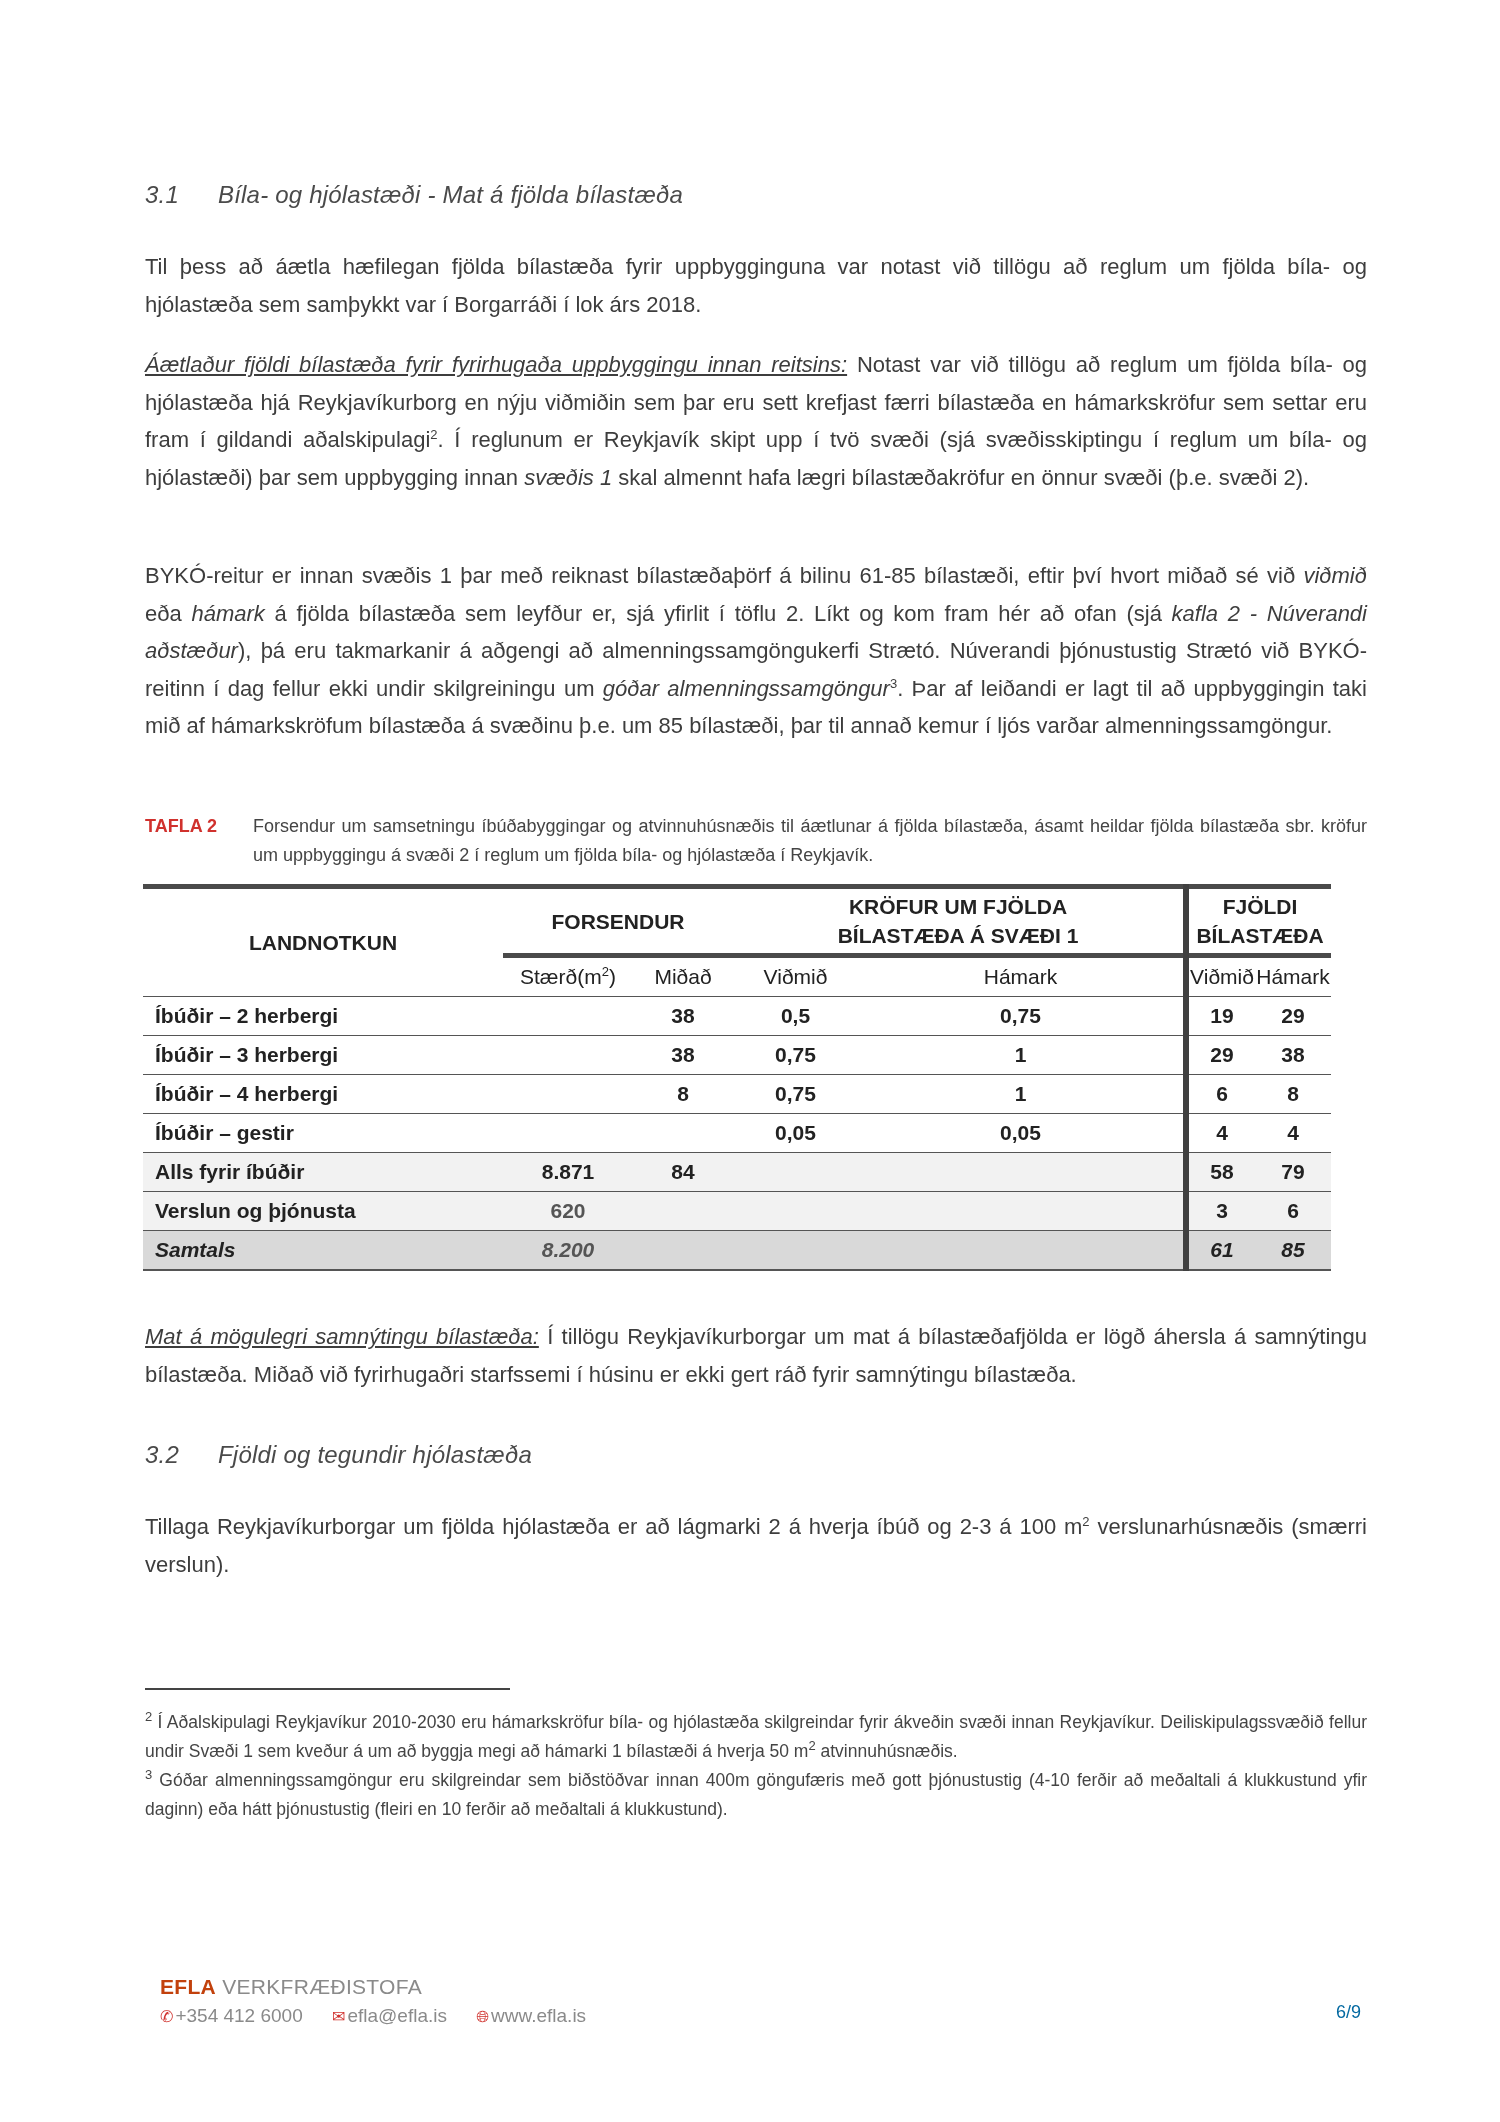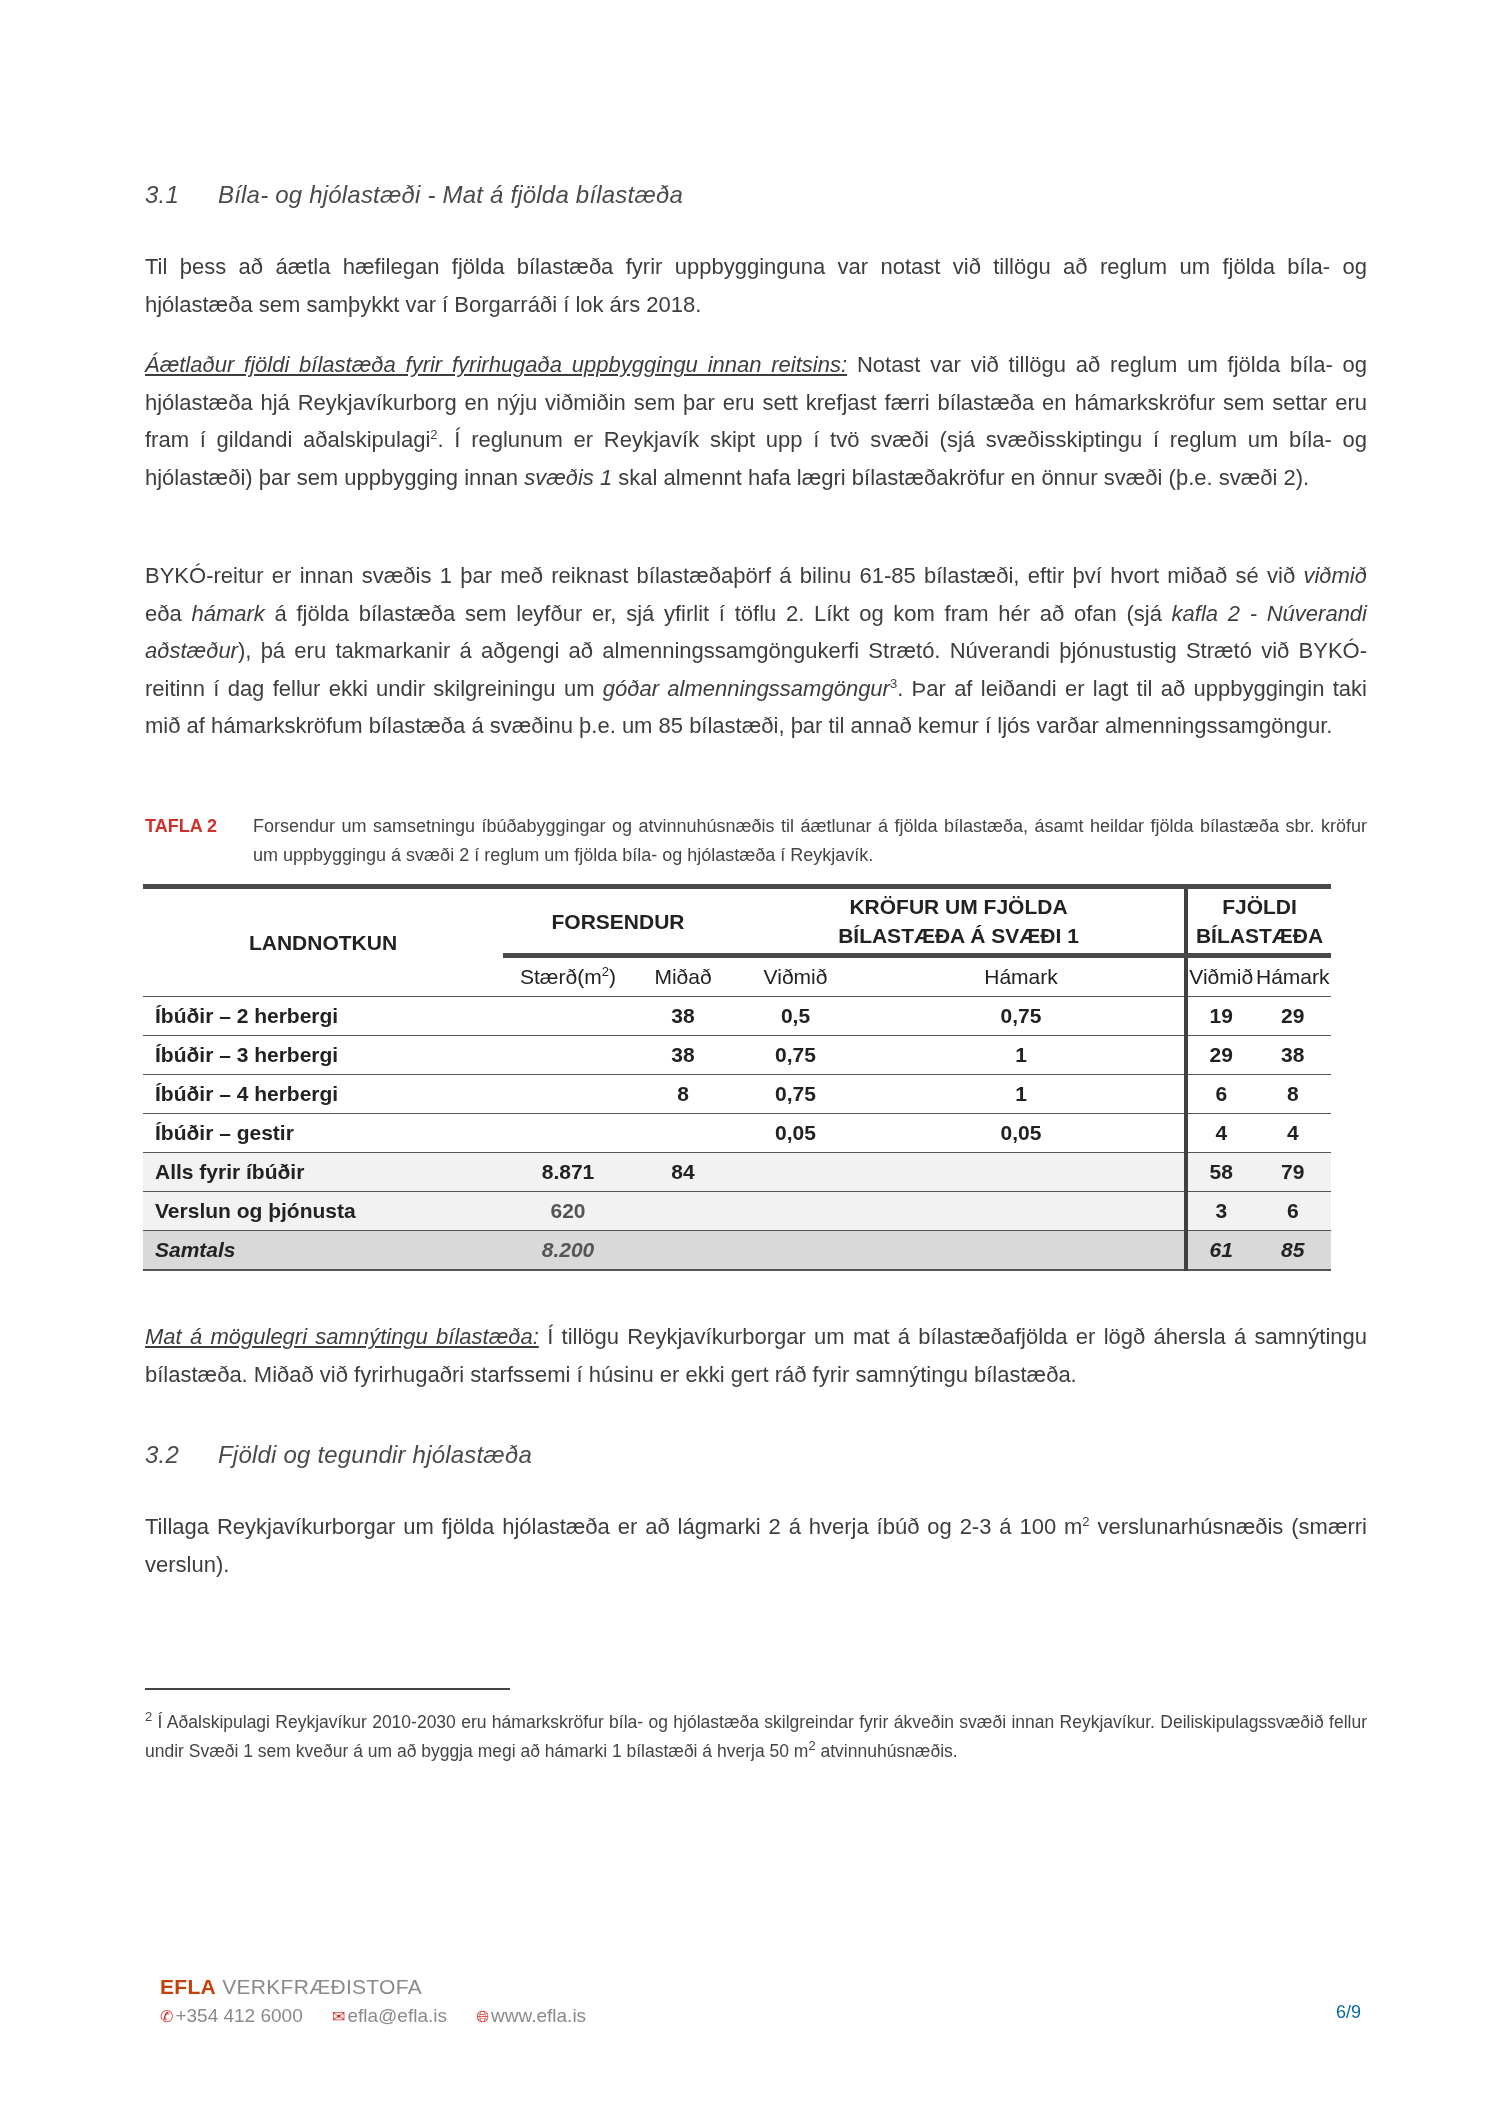--- a/index.html
+++ b/index.html
@@ -15,21 +15,21 @@
   .caption { left:145px; width:1222px; font-size:18px; line-height:29px; color:#444; }
   .caption .lbl { position:absolute; left:0; top:0; color:#d0312d; font-weight:bold; }
   .caption .txt { margin-left:108px; display:block; text-align:justify; }
   table.t { position:absolute; left:143px; top:884px; width:1188px; border-collapse:collapse; font-size:21px; color:#222; }
   table.t th, table.t td { padding:0; height:38px; }
   table.t thead tr.top th { border-top:5px solid #4a4a4a; height:64px; font-weight:bold; font-size:21px; line-height:29px; }
   table.t thead tr.sub td { border-top:5px solid #4a4a4a; height:38px; text-align:center; font-weight:normal; }
   table.t tbody td { border-top:1.5px solid #555; text-align:center;font-weight:bold; }
   table.t tbody td.lbl { text-align:left; padding-left:12px; }
   table.t tbody tr:last-child td { border-bottom:2px solid #555; }
-  table.t .vline { border-left:4px solid #404040; }
+  table.t .vline { border-left:6px solid #404040; }
   table.t tr.gray1 td { background:#f2f2f2; }
   table.t tr.total td { background:#d9d9d9; font-weight:bold; font-style:italic; }
   table.t .muted { color:#555; }
   .fn-rule { left:145px; top:1688px; width:365px; border-top:2px solid #444; }
   .footnotes { left:145px; width:1222px; top:1708px; font-size:17.5px; line-height:29px; color:#444; text-align:justify; }
   .footnotes p { margin:0; }
   .footer { left:160px; top:1975px; }
   .brand { font-size:21px; color:#8a8a8a; letter-spacing:0.3px; }
   .brand b { color:#c2410c; font-weight:bold; }
   .contact { margin-top:6px; font-size:19px; color:#8a8a8a; }
@@ -160,20 +160,21 @@
   <span class="num">3.2</span><span>Fjöldi og tegundir hjólastæða</span>
 </div>
 
 <div class="abs para" style="top:1508px;">
   <p><span>Tillaga Reykjavíkurborgar um fjölda hjólastæða er að lágmarki 2 á hverja íbúð og 2-3 á 100 m</span><sup>2</sup><span> verslunarhúsnæðis (smærri verslun).</span></p>
 </div>
 
 <div class="abs fn-rule"></div>
 <div class="abs footnotes">
   <p><sup>2</sup><span> Í Aðalskipulagi Reykjavíkur 2010-2030 eru hámarkskröfur bíla- og hjólastæða skilgreindar fyrir ákveðin svæði innan Reykjavíkur. Deiliskipulagssvæðið fellur undir Svæði 1 sem kveður á um að byggja megi að hámarki 1 bílastæði á hverja 50 m</span><sup>2</sup><span> atvinnuhúsnæðis.</span></p>
+  <p><sup>3</sup><span> Góðar almenningssamgöngur eru skilgreindar sem biðstöðvar innan 400m göngufæris með gott þjónustustig (4-10 ferðir að meðaltali á klukkustund yfir daginn) eða hátt þjónustustig (fleiri en 10 ferðir að meðaltali á klukkustund).</span></p>
 </div>
 
 <div class="abs footer">
   <div class="brand"><b>EFLA</b><span> VERKFRÆÐISTOFA</span></div>
   <div class="contact">
     <span class="item"><span class="ic">✆</span><span>+354 412 6000</span></span>
     <span class="item"><span class="ic">✉</span><span>efla@efla.is</span></span>
     <span class="item"><span class="ic">🌐︎</span><span>www.efla.is</span></span>
   </div>
 </div>

